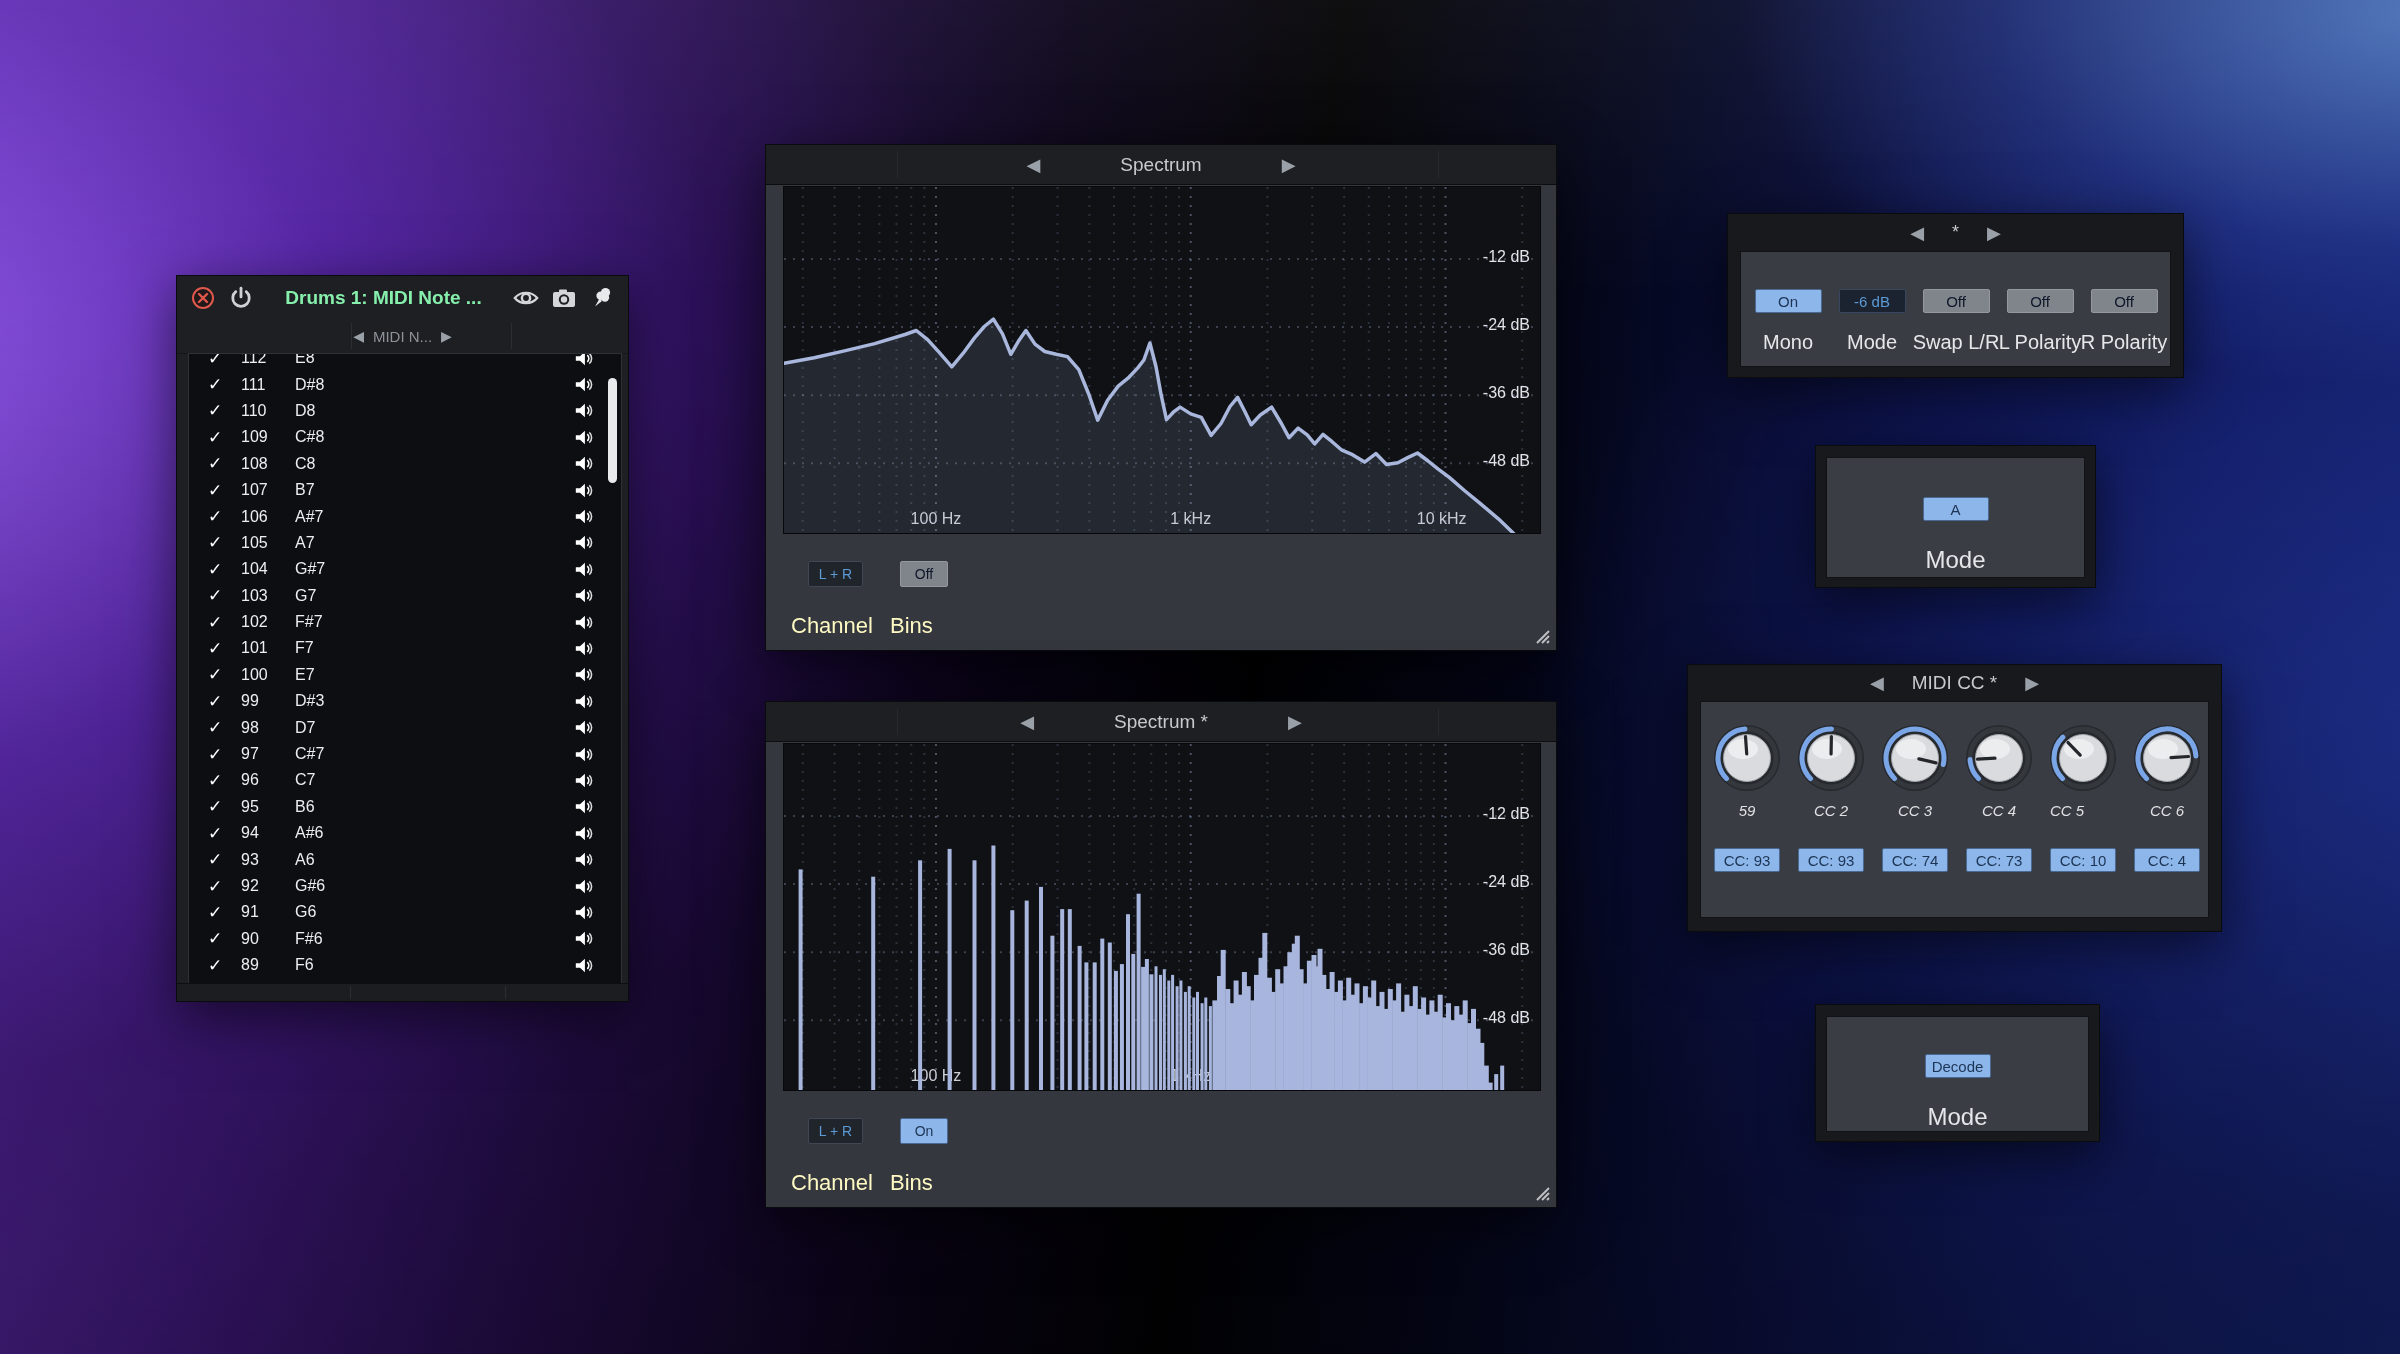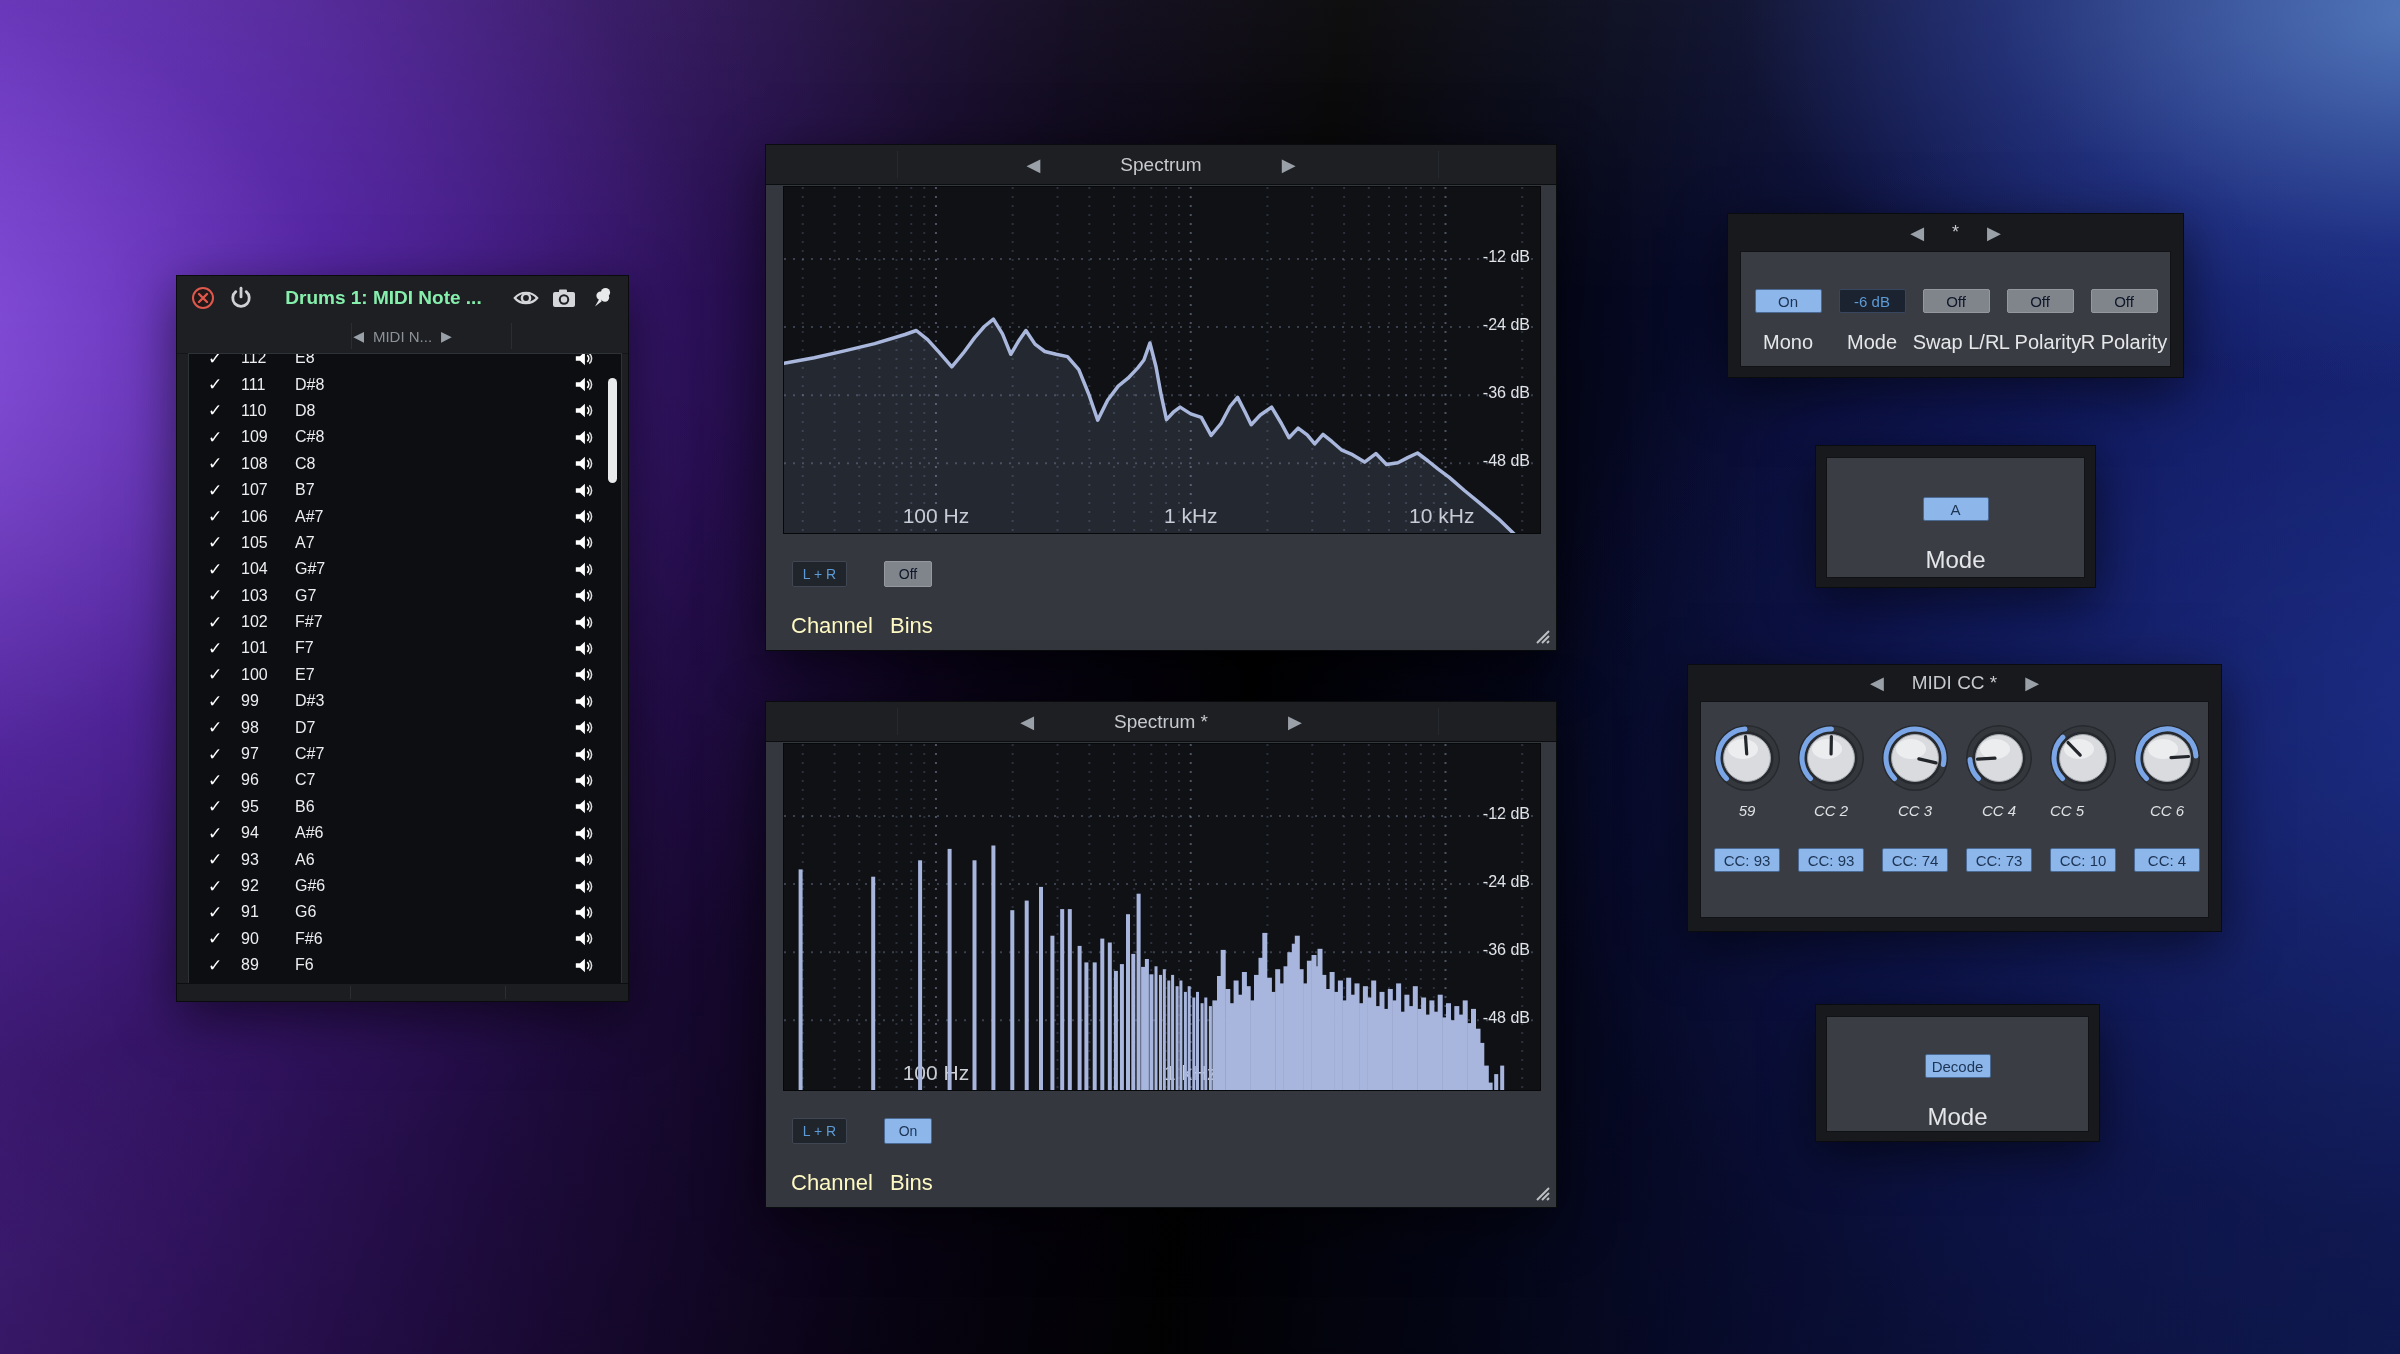--- a/index.html
+++ b/index.html
@@ -32,25 +32,25 @@
   .list-scrollbar{position:absolute;right:11px;top:102px;width:9px;height:105px;background:#e9eaec;border-radius:5px;}
   .midi-footer{position:absolute;left:0;right:0;bottom:0;height:17px;background:#1b1d21;border-top:1px solid #0d0e10;}
   .midi-footer .vdiv{position:absolute;top:2px;bottom:2px;width:1px;background:#2a2d32;}
   
   .spectrum-window{left:765px;width:792px;height:507px;background:#34373d;}
   .spec-header{position:relative;height:39px;background:#1d1f23;border-bottom:1px solid #0c0d0f;display:flex;align-items:center;justify-content:center;gap:80px;}
   .spec-title{font-size:19px;color:#c6c9cd;}
   .spec-header .vdiv{position:absolute;top:6px;bottom:6px;width:1px;background:#26292e;}
   .plot{position:absolute;left:17px;top:41px;width:756px;height:346px;background:#0f1115;border:1px solid #070809;box-sizing:content-box;}
   .plot svg{position:absolute;left:0;top:0;}
-  .freq-label{position:absolute;bottom:5px;transform:translateX(-50%);color:#ccd0d6;font-size:21px;z-index:1;}
+  .freq-label{position:absolute;bottom:5px;transform:translateX(-50%);color:#ccd0d6;font-size:16px;z-index:1;}
   .db-label{position:absolute;right:10px;color:#e0e3e8;font-size:16px;z-index:3;text-align:right;}
   .btnrow{position:absolute;top:416px;left:26px;display:flex;gap:37px;}
   .btn{display:flex;align-items:center;justify-content:center;height:26px;font-size:14px;border-radius:2px;box-sizing:border-box;}
-  .btn.dark{background:#20242b;border:1px solid #404652;color:#5c9bd5;}
+  .btn.dark{background:#20242b;border:1px solid #404652;color:#5c9bd5;margin-left:16px;}
   .btn.gray{background:#80848b;border:1px solid #95989e;color:#0f172a;}
   .btn.blue{background:#8db7eb;border:1px solid #4a6a93;color:#1d3454;}
   .btn.navy{background:#1b2230;border:1px solid #39465f;color:#5c9bd5;}
   .param-label{position:absolute;top:468px;color:#fef9c3;font-size:22px;}
   .resize-handle{position:absolute;right:6px;bottom:6px;width:20px;height:20px;}
   
   .panel-header{position:relative;display:flex;align-items:center;justify-content:center;gap:28px;color:#c6c9cd;}
   .util-panel{left:1727px;top:213px;width:457px;height:165px;background:#17191d;}
   .util-panel .panel-header{height:37px;font-size:18px;}
   .util-body{position:absolute;left:12px;right:12px;top:37px;bottom:10px;background:#393d43;border:1px solid #111216;}

